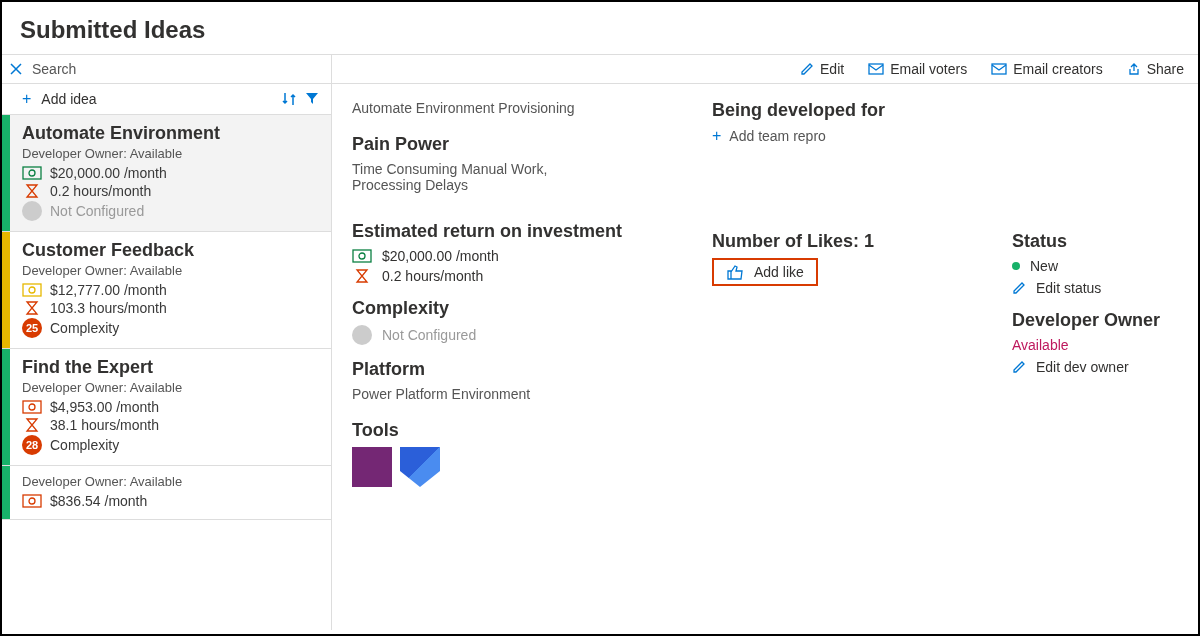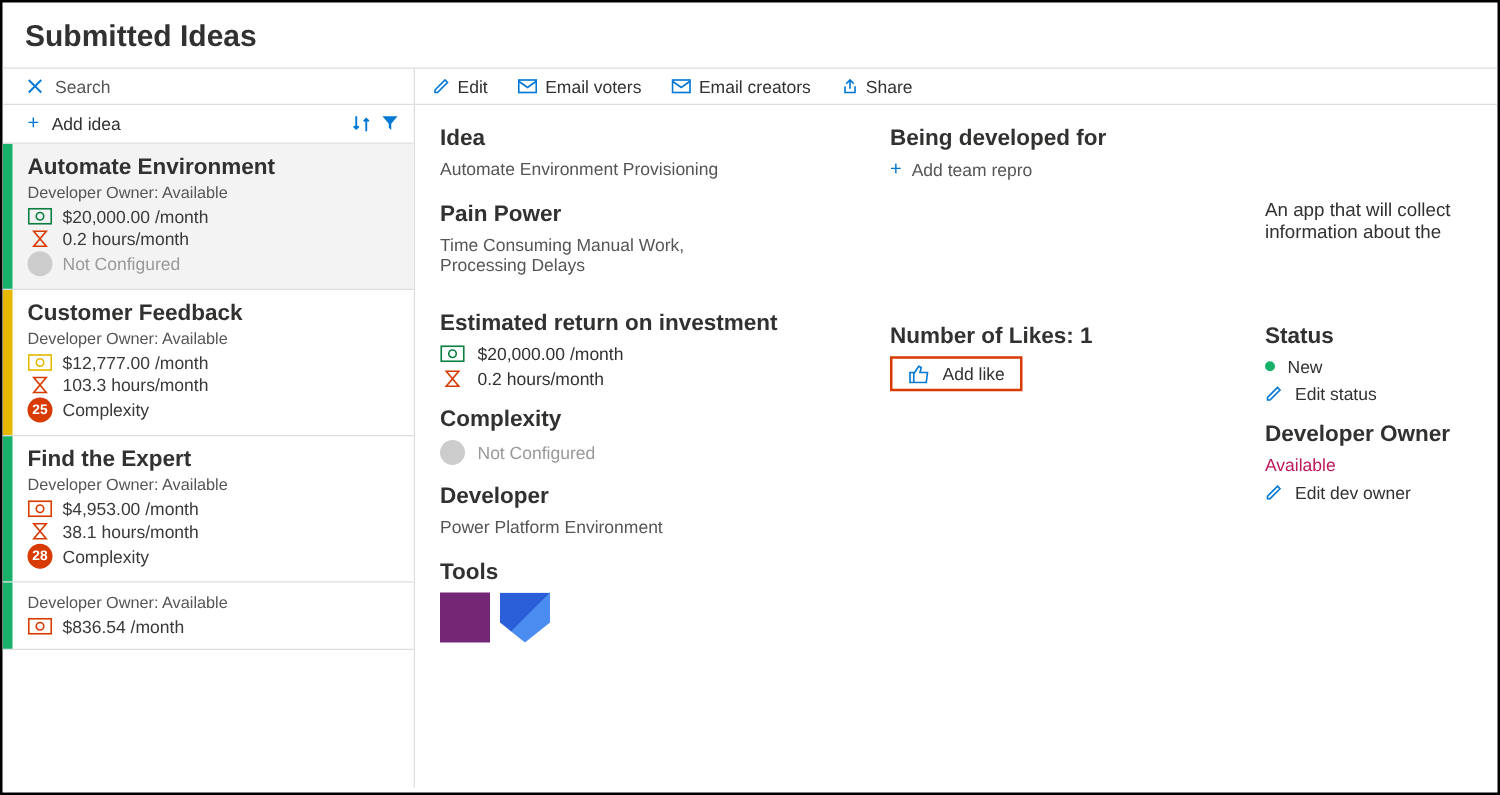--- a/index.html
+++ b/index.html
@@ -28,21 +28,21 @@
       width: 330px;
       border-right: 1px solid #ddd;
       display: flex;
       flex-direction: column;
       overflow: hidden;
     }
     .search-row {
       display: flex;
       align-items: center;
       gap: 10px;
-      padding: 6px 20px;
+      padding: 6px 8px;
       border-bottom: 1px solid #ddd;
       color: #555;
     }
     .search-row .x-icon { color: #0078d4; font-size: 14px; }
     .add-row {
       display: flex;
       align-items: center;
       gap: 10px;
       padding: 6px 20px;
       border-bottom: 1px solid #ddd;
@@ -115,20 +115,21 @@
       flex: 1;
       display: flex;
       flex-direction: column;
       overflow: hidden;
     }
     .toolbar {
       display: flex;
       gap: 24px;
       padding: 6px 14px;
       border-bottom: 1px solid #ddd;
+      justify-content: flex-end;
     }
     .toolbar-item {
       display: flex;
       align-items: center;
       gap: 6px;
       color: #323130;
       cursor: pointer;
     }
     .toolbar-item .icon { color: #0078d4; }
     
@@ -377,34 +378,30 @@
               <path d="M3 7 L3 12 L11 12 L11 7 M7 2 L7 9 M4 5 L7 2 L10 5" stroke="#0078d4" stroke-width="1.3" fill="none"></path>
             </svg>
         </span>
         <span>Share</span>
       </div>
     </div>
 
     <div class="detail">
 
       <div class="col1">
-        <div class="section-label">Idea</div>
         <div class="section-text">Automate Environment Provisioning</div>
         <div class="section-label">Pain Power</div>
         <div class="section-text" style="max-width:260px">Time Consuming Manual Work, Processing Delays</div>
       </div>
       <div class="col2">
         <div class="section-label">Being developed for</div>
         <div class="add-link">
           <span class="plus">+</span>
           <span>Add team repro</span>
         </div>
-      </div>
-      <div class="col3">
-        <div class="desc-text">An app that will collect information about the</div>
       </div>
 
       <div class="col1">
         <div class="section-label">Estimated return on investment</div>
         <div class="inline-metric">
           <span class="icon-box icon-bill">
             <svg width="20" height="14" viewBox="0 0 20 14">
                 <rect x="1" y="1" width="18" height="12" stroke="currentColor" stroke-width="1.3" fill="none"></rect>
                 <circle cx="10" cy="7" r="3" stroke="currentColor" stroke-width="1.3" fill="none"></circle>
               </svg>
@@ -417,21 +414,21 @@
                 <path d="M3 2 L13 2 L8 8 L13 14 L3 14 L8 8 Z" stroke="currentColor" stroke-width="1.3" fill="none"></path>
               </svg>
           </span>
           <span>0.2 hours/month</span>
         </div>
         <div class="section-label" style="margin-top:14px">Complexity</div>
         <div class="inline-metric">
           <span class="complexity-badge grey"></span>
           <span style="color:#999">Not Configured</span>
         </div>
-        <div class="section-label" style="margin-top:14px">Developer</div>
+        <div class="section-label" style="margin-top:14px">Platform</div>
         <div class="section-text">Power Platform Environment</div>
         <div class="section-label">Tools</div>
         <div class="tools-row">
           <div class="tool-tile purple"></div>
           <div class="tool-tile blue"></div>
         </div>
       </div>
       <div class="col2" style="padding-top:10px">
         <div class="likes-label">Number of Likes: 1</div>
         <div class="add-like-btn">

